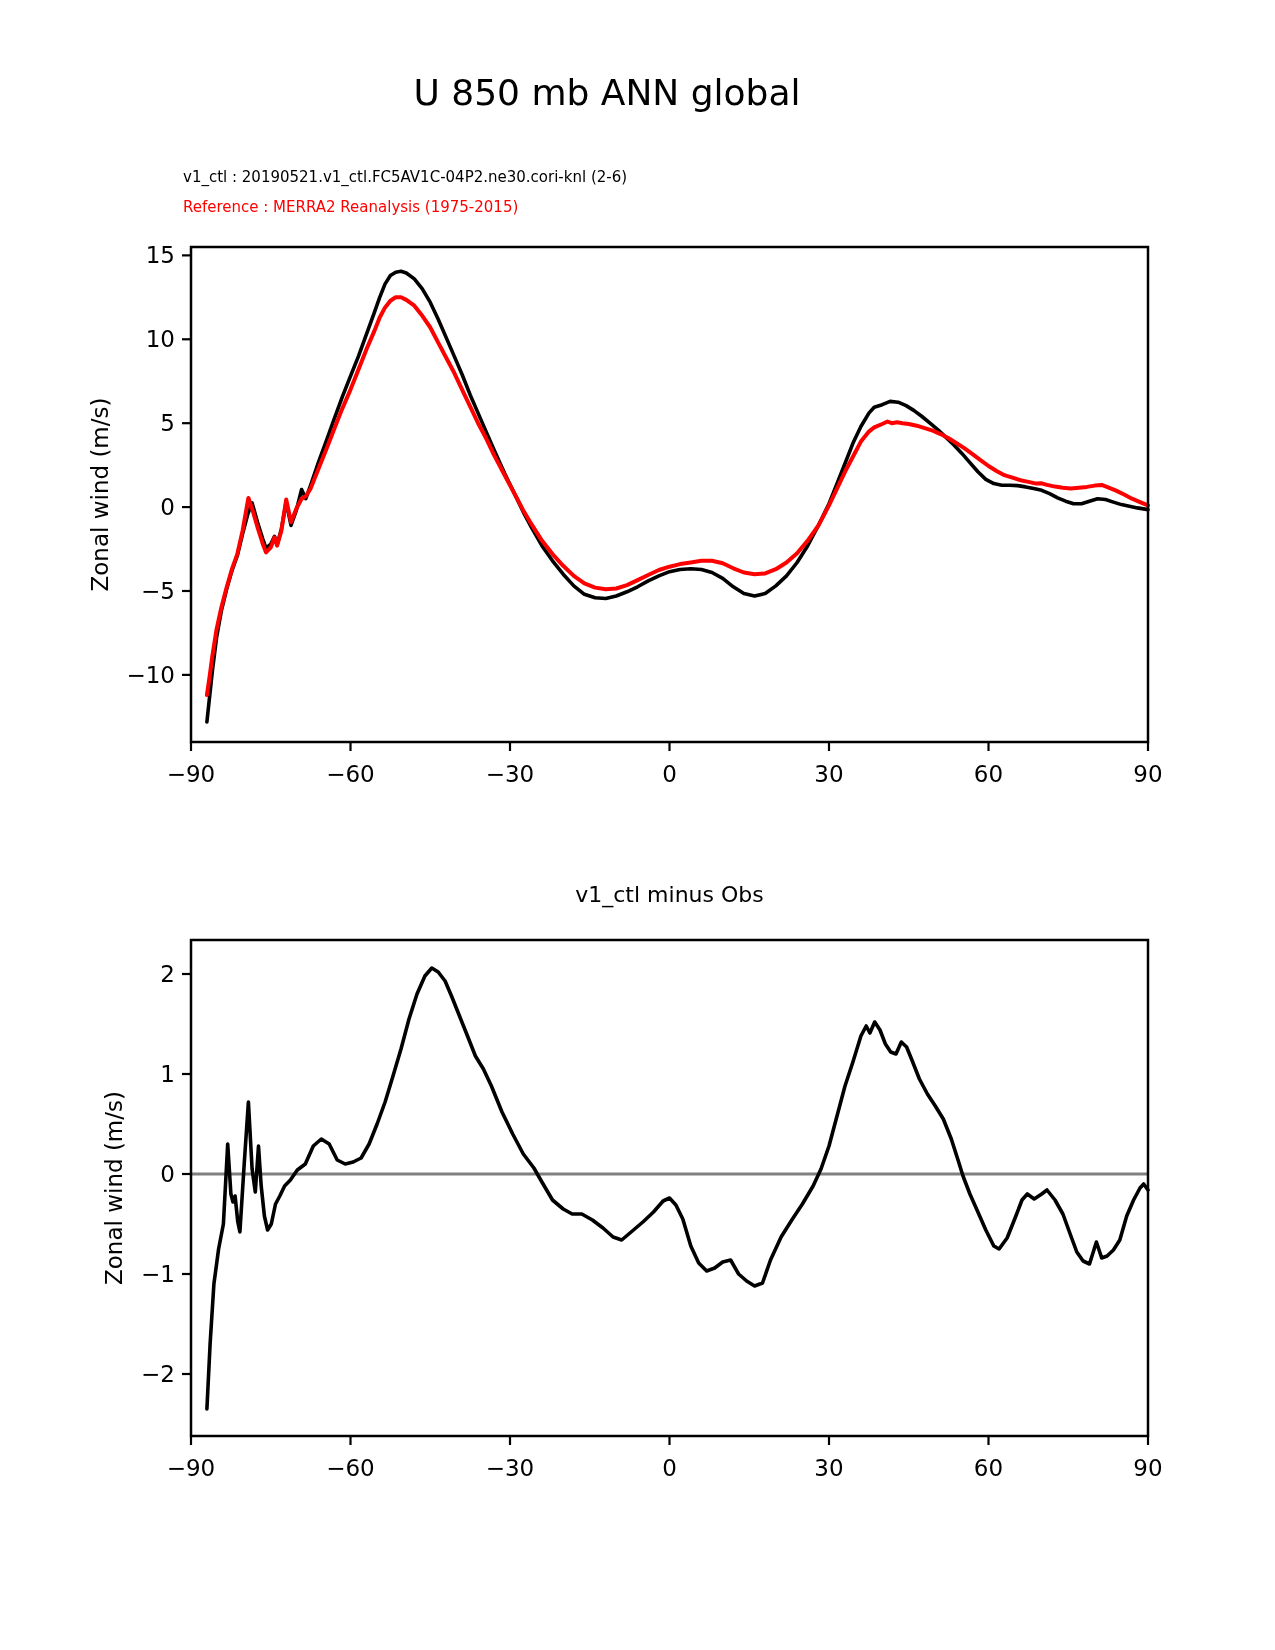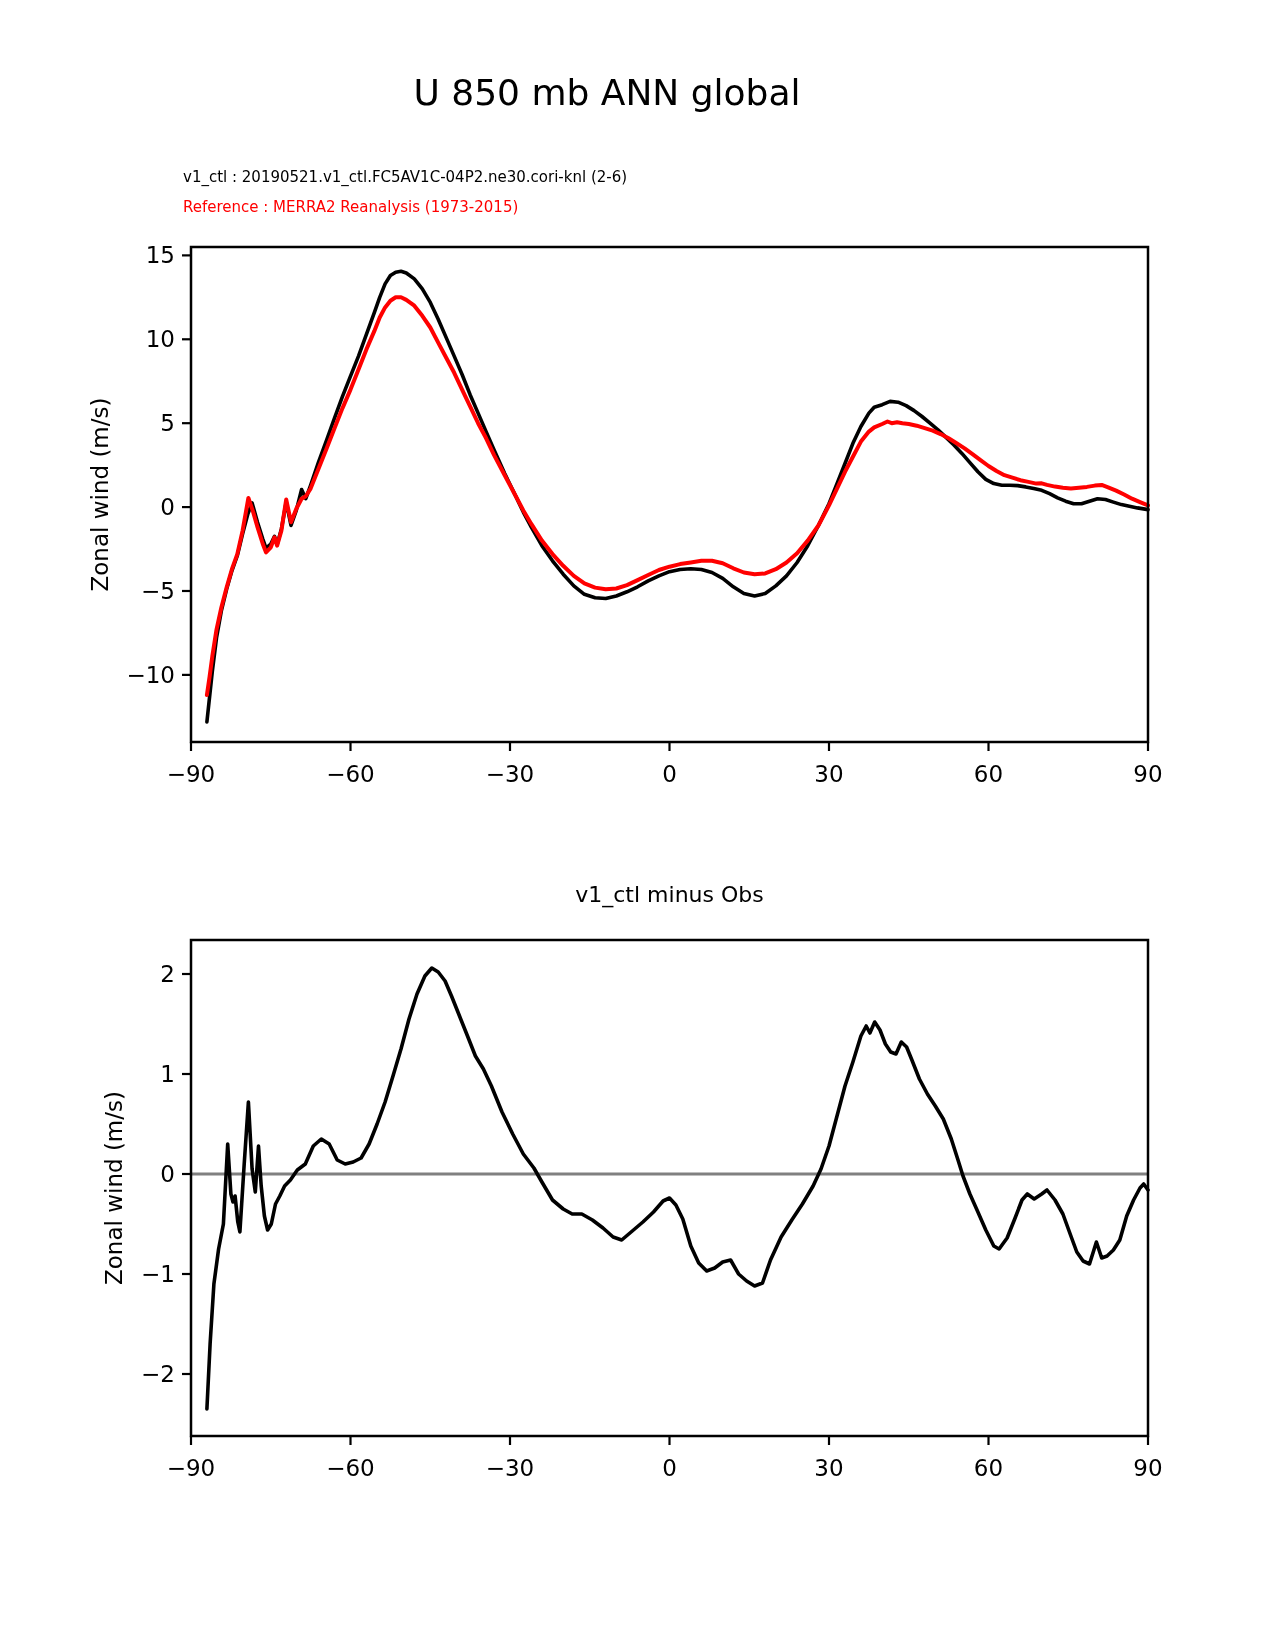--- a/index.html
+++ b/index.html
@@ -22,21 +22,21 @@
   .subtitle.reference{top:198px;color:#ff0000;}
   svg.chart-layer{position:absolute;left:0;top:0;}
   text{font-family:"DejaVu Sans", sans-serif;}
 </style>
 </head>
 <body>
 
 <div class="canvas">
   <div class="main-title">U 850 mb ANN global</div>
   <div class="subtitle model">v1_ctl : 20190521.v1_ctl.FC5AV1C-04P2.ne30.cori-knl (2-6)</div>
-  <div class="subtitle reference">Reference : MERRA2 Reanalysis (1973-2015)</div>
+  <div class="subtitle reference">Reference : MERRA2 Reanalysis (1975-2015)</div>
   <svg class="chart-layer" id="chart-svg" width="1275" height="1650" viewBox="0 0 1275 1650">
       <polyline points="206.9,721.9 209.6,696.7 212.3,671.5 216.5,638.0 221.3,611.1 226.6,589.3 231.9,570.8 237.3,555.7 242.6,533.9 247.9,513.8 252.1,502.9 257.5,522.2 262.8,539.0 266.0,548.2 270.8,544.0 274.5,536.4 277.1,544.8 281.4,528.9 286.2,502.1 291.0,525.5 296.3,510.4 301.6,489.5 305.8,498.7 310.6,485.3 318.6,461.8 326.6,440.0 334.5,418.2 342.5,396.3 350.5,376.2 358.5,356.1 366.4,334.3 374.4,312.4 379.7,297.3 385.1,283.9 390.4,275.5 395.7,272.2 401.0,271.3 406.3,273.0 414.3,278.9 422.3,288.9 430.3,302.4 438.2,319.2 446.2,337.6 454.2,356.1 462.1,374.5 470.1,394.7 478.1,413.1 486.1,431.6 494.1,450.0 504.7,473.5 515.3,495.3 523.3,512.1 531.3,527.2 541.9,545.7 552.5,560.8 563.2,574.2 573.8,585.9 584.4,594.3 595.1,597.7 605.7,598.5 616.3,596.0 627.0,591.8 637.6,586.8 648.2,580.9 658.9,575.9 669.5,571.7 680.1,569.5 690.8,568.8 701.4,569.5 712.0,572.5 722.7,578.4 733.3,586.8 743.9,593.5 754.6,596.0 765.2,593.5 775.8,585.9 786.5,575.9 797.1,562.5 807.7,545.7 818.4,525.5 829.0,503.7 837.0,483.6 845.0,463.5 852.9,443.3 860.9,426.5 868.9,413.1 874.2,407.2 882.2,404.7 890.1,401.4 898.1,402.2 906.1,405.6 914.1,410.6 922.0,416.5 930.0,423.2 938.0,429.9 946.0,437.4 953.9,445.0 961.9,453.4 969.9,462.6 977.9,471.8 985.8,479.4 993.8,483.6 1001.8,485.3 1009.8,485.3 1017.7,485.6 1025.7,486.9 1033.7,488.6 1041.7,490.3 1049.6,493.7 1057.6,497.9 1065.6,501.2 1073.6,503.7 1081.5,503.7 1089.5,501.2 1097.5,498.7 1105.5,499.5 1113.4,502.1 1121.4,504.6 1129.4,506.2 1137.4,507.9 1148.0,509.6" fill="none" stroke="#000000" stroke-width="3.6" stroke-linejoin="round" stroke-linecap="round"></polyline>
       <polyline points="206.9,695.0 209.6,676.6 212.3,656.4 216.5,629.6 221.3,607.8 226.6,587.6 231.9,569.2 237.3,554.1 242.6,530.6 248.4,497.9 253.2,512.1 257.5,527.2 262.8,544.0 266.0,552.4 270.8,547.4 274.5,537.3 277.1,545.7 281.4,530.6 286.2,499.5 291.0,522.2 296.3,508.8 301.6,498.7 305.8,496.2 310.6,488.6 318.6,468.5 326.6,448.4 334.5,428.2 342.5,408.1 350.5,389.6 358.5,369.5 366.4,349.4 374.4,330.9 379.7,317.5 385.1,307.4 390.4,300.7 395.7,297.3 401.0,297.3 406.3,299.9 414.3,305.7 422.3,315.8 430.3,327.5 438.2,342.6 446.2,357.7 454.2,372.8 462.1,389.6 470.1,406.4 478.1,423.2 486.1,438.3 494.1,455.1 504.7,475.2 515.3,495.3 523.3,510.4 531.3,523.9 541.9,540.6 552.5,554.1 563.2,565.8 573.8,575.9 584.4,583.4 595.1,587.6 605.7,589.3 616.3,588.5 627.0,585.1 637.6,580.1 648.2,575.0 658.9,570.0 669.5,566.7 680.1,564.1 690.8,562.5 701.4,560.8 712.0,560.8 722.7,563.3 733.3,568.3 743.9,572.5 754.6,574.2 765.2,573.4 775.8,569.2 786.5,562.5 797.1,553.2 807.7,540.6 818.4,525.5 829.0,505.4 837.0,488.6 845.0,471.8 852.9,456.7 860.9,441.6 868.9,431.6 874.2,427.4 882.2,424.0 887.5,421.5 891.7,423.2 897.1,422.3 902.4,423.2 908.8,424.0 916.7,425.7 924.7,428.2 932.7,430.7 940.6,434.1 948.6,438.3 956.6,443.3 964.6,448.4 972.5,454.2 980.5,460.1 988.5,466.0 996.5,471.0 1004.4,475.2 1012.4,477.7 1020.4,480.2 1028.4,481.9 1036.3,483.6 1041.7,483.3 1047.0,484.9 1055.0,486.6 1062.9,487.8 1070.9,488.6 1078.9,487.8 1086.9,486.9 1094.8,485.6 1101.7,484.9 1108.1,487.3 1116.1,490.6 1124.1,494.5 1132.0,498.7 1140.0,502.1 1148.0,505.4" fill="none" stroke="#ff0000" stroke-width="4" stroke-linejoin="round" stroke-linecap="round"></polyline>
       <rect x="191" y="247" width="957" height="495" fill="none" stroke="#000" stroke-width="2.5"></rect>
       <line x1="191" y1="742" x2="191" y2="751" stroke="#000" stroke-width="2.2"></line>
       <text x="191" y="782" text-anchor="middle" font-size="23" fill="#000">−90</text>
       <line x1="350.5" y1="742" x2="350.5" y2="751" stroke="#000" stroke-width="2.2"></line>
       <text x="350.5" y="782" text-anchor="middle" font-size="23" fill="#000">−60</text>
       <line x1="510" y1="742" x2="510" y2="751" stroke="#000" stroke-width="2.2"></line>
       <text x="510" y="782" text-anchor="middle" font-size="23" fill="#000">−30</text>

